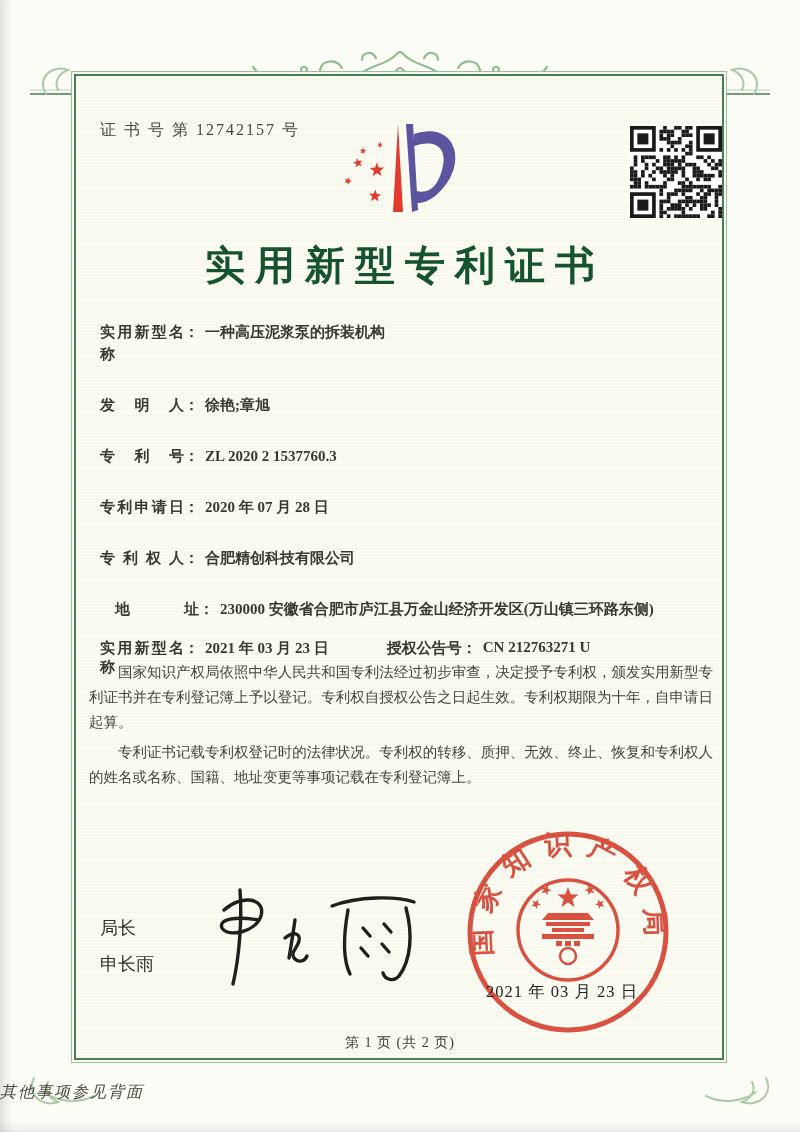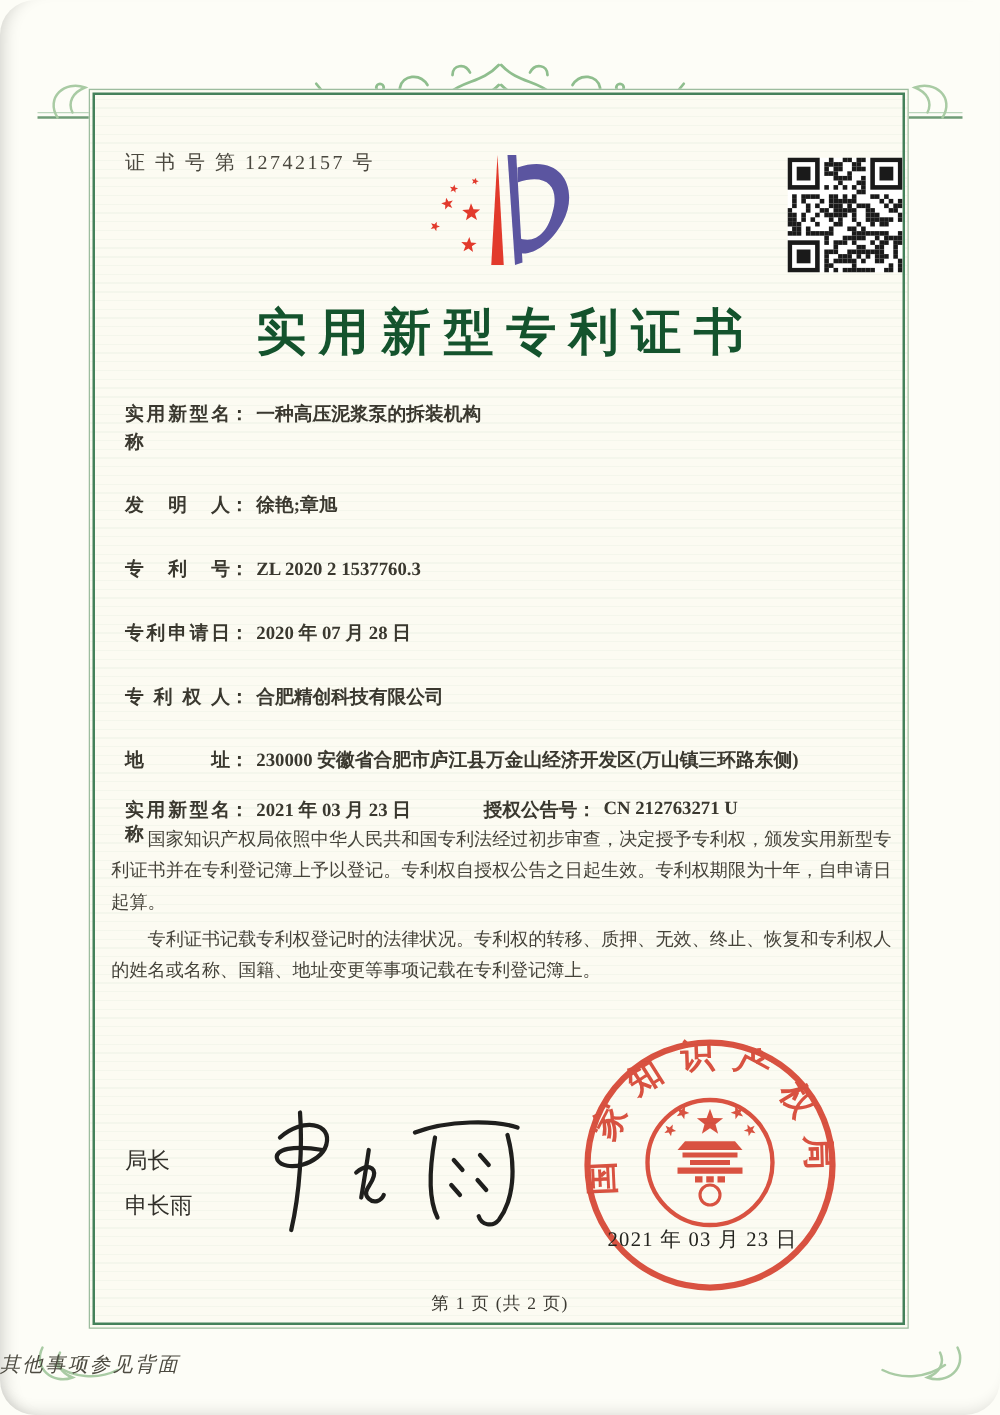--- a/index.html
+++ b/index.html
@@ -1,35 +1,35 @@
 <!DOCTYPE html>
 <html><head>
 <meta charset="utf-8">
 <style>
   html,body{margin:0;padding:0;}
   body{width:800px;height:1132px;position:relative;background:#fdfdf7;
        font-family:"Liberation Serif", serif;overflow:hidden;}
   .page{position:absolute;inset:0;
-        box-shadow:inset 14px 0 14px -12px rgba(0,0,0,.18), inset 0 -12px 12px -10px rgba(0,0,0,.12);border-radius:28px;}
+        box-shadow:inset 14px 0 14px -12px rgba(0,0,0,.18), inset 0 -12px 12px -10px rgba(0,0,0,.12);}
   
   .frame{position:absolute;left:71px;top:71px;width:654px;height:990px;
          border:1px solid #9dbd9f;background:
          repeating-linear-gradient(180deg, rgba(140,180,150,.07) 0 1px, transparent 1px 7px),
          #fcfbf2;}
   .frame-inner{position:absolute;inset:2px;border:2px solid #44815a;}
   .abs{position:absolute;}
   .certno{left:100px;top:120px;font-size:16px;letter-spacing:2px;color:#4a483f;}
   .title{left:0;right:0;top:238px;text-align:center;font-size:40px;color:#14532d;
          letter-spacing:10px;padding-left:10px;font-weight:600;}
   .rows{left:100px;top:321px;width:580px;font-size:15px;color:#3a382f;font-weight:bold;}
   .frow{display:flex;margin-bottom:29px;line-height:22px;}
   .flabel{display:inline-block;width:84px;text-align:justify;text-align-last:justify;flex:none;}
   .fcolon{flex:none;}
   .fvalue{margin-left:6px;}
-  .frow.addr{margin-bottom:18px;}
+  .frow.addr{margin-bottom:18px;margin-left:15px;}
   .frow.addr .fvalue{width:452px;line-height:23px;}
   .grantrow{display:flex;}
   .grant2{margin-left:58px;display:flex;}
   .paras{left:89px;top:660px;width:624px;font-size:14.5px;line-height:1.74;
          color:#45433a;text-align:justify;}
   .paras p{margin:0 0 4px 0;text-indent:2em;}
   .sig-block{left:100px;top:910px;font-size:18px;color:#33312b;line-height:36px;}
   .sig-svg{left:198px;top:874px;}
   .seal{left:462px;top:826px;opacity:.9;mix-blend-mode:multiply;}
   .seal-date{left:486px;top:981px;font-size:16.5px;color:#24241f;letter-spacing:1px;z-index:5;}

